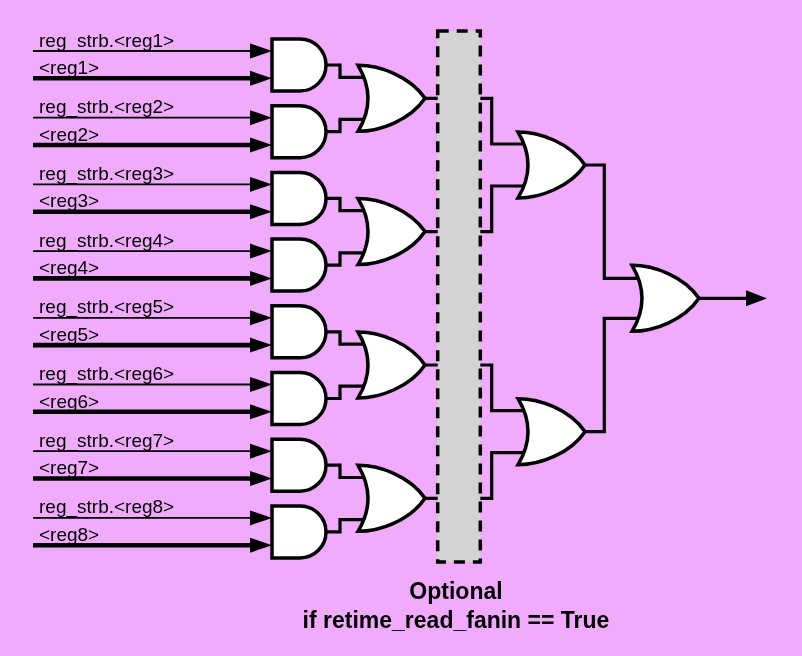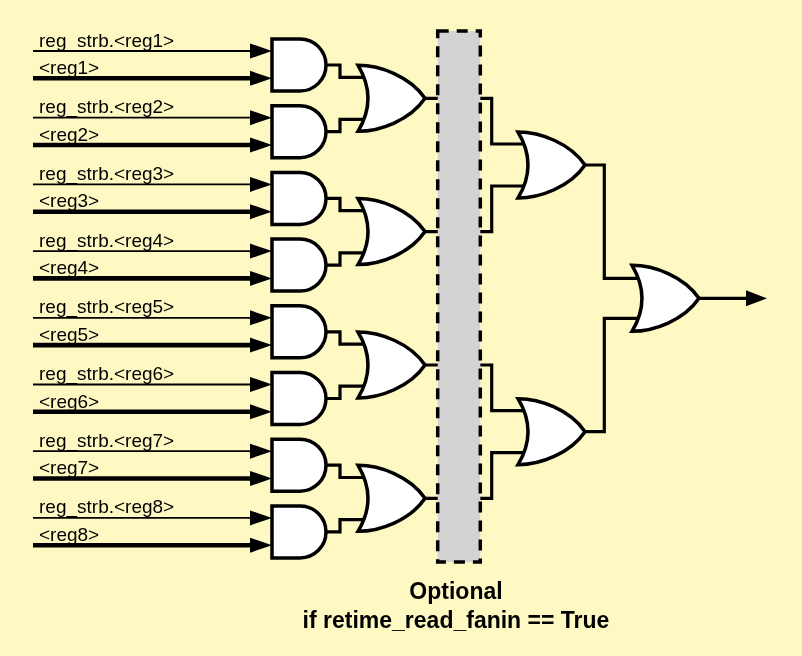--- a/index.html
+++ b/index.html
@@ -1,16 +1,16 @@
 <!DOCTYPE html>
 <html><head>
 <meta charset="utf-8">
 <style>
   html,body{margin:0;padding:0;background:#ffffff;}
-  .stage{position:relative;width:802px;height:656px;background:#fef9c3;overflow:hidden;}
+  .stage{position:relative;width:802px;height:656px;background:#f0abfc;overflow:hidden;}
   svg{display:block;}
   .wire{stroke:#000000;stroke-width:3.2;fill:none;}
   .wire-thin{stroke:#000000;stroke-width:1.8;fill:none;}
   .wire-thick{stroke:#000000;stroke-width:4.6;fill:none;}
   .arrowhead{fill:#000000;stroke:none;}
   .gate{fill:#ffffff;stroke:#000000;stroke-width:3.5;}
   .optional-rect{stroke:#000000;stroke-width:3.5;stroke-dasharray:11 8;}
   .lbl{font-family:"Liberation Sans",sans-serif;font-size:19px;fill:#000000;}
   .caption{font-family:"Liberation Sans",sans-serif;font-size:23px;font-weight:bold;fill:#000000;text-anchor:middle;}
 </style>

